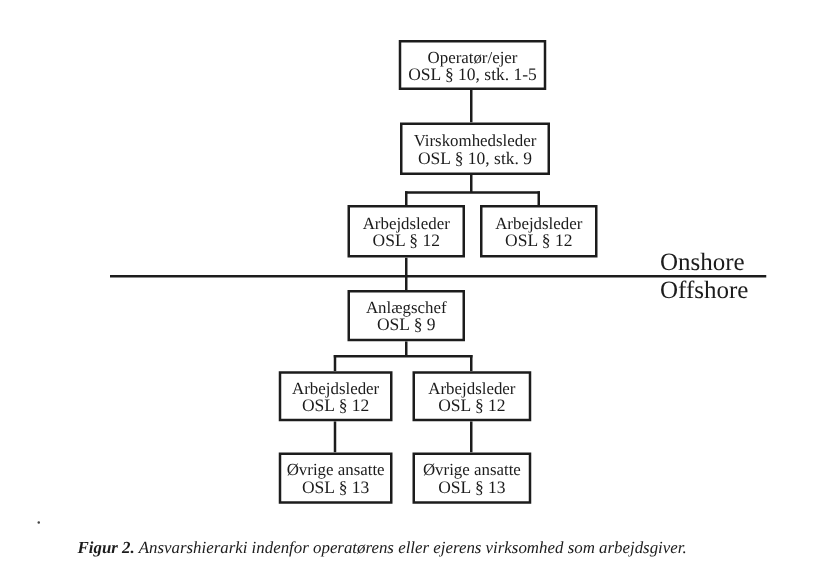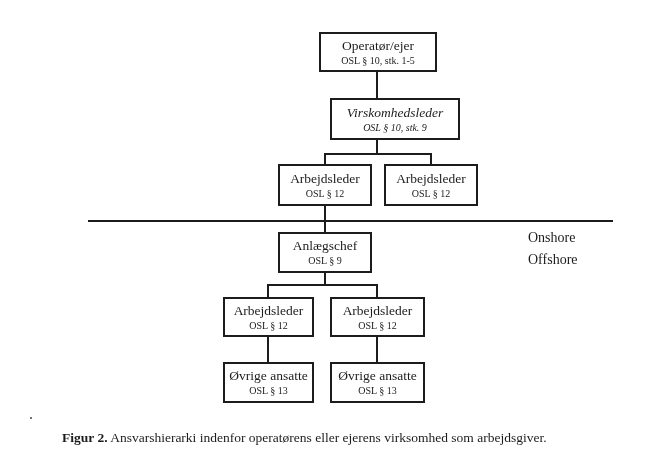--- a/index.html
+++ b/index.html
@@ -18,25 +18,25 @@
     border: 2px solid #1c1c1c;
     background: #ffffff;
     display: flex;
     flex-direction: column;
     align-items: center;
     justify-content: center;
     text-align: center;
     z-index: 2;
   }
   .node .title { font-size: 13.5px; line-height: 16px; white-space: nowrap; }
-  .node .subtitle { font-size: 10px; line-height: 13px; white-space: nowrap; }
+  .node .subtitle { font-size: 14px; line-height: 13px; white-space: nowrap; }
   .line { position: absolute; background: #1c1c1c; z-index: 1; }
   
   #n-operator        { left: 319px; top: 32px;  width: 118px; height: 40px; }
-  #n-virksomhed      { left: 330px; top: 98px;  width: 130px; height: 42px; font-style: italic; }
+  #n-virksomhed      { left: 320px; top: 98px;  width: 120px; height: 42px; }
   #n-arb-on-left     { left: 278px; top: 164px; width: 94px;  height: 42px; }
   #n-arb-on-right    { left: 384px; top: 164px; width: 94px;  height: 42px; }
   #n-anlaegschef     { left: 278px; top: 232px; width: 94px;  height: 41px; }
   #n-arb-off-left    { left: 223px; top: 297px; width: 91px;  height: 40px; }
   #n-arb-off-right   { left: 330px; top: 297px; width: 95px;  height: 40px; }
   #n-oevrige-left    { left: 223px; top: 362px; width: 91px;  height: 41px; }
   #n-oevrige-right   { left: 330px; top: 362px; width: 95px;  height: 41px; }
   
   #c-v1    { left: 376px; top: 72px;  width: 2px;   height: 26px; }
   #c-v2    { left: 376px; top: 140px; width: 2px;   height: 14px; }
@@ -48,35 +48,35 @@
   #c-hbar2 { left: 267px; top: 284px; width: 111px; height: 2px;  }
   #c-v6a   { left: 267px; top: 284px; width: 2px;   height: 13px; }
   #c-v6b   { left: 376px; top: 284px; width: 2px;   height: 13px; }
   #c-v7a   { left: 267px; top: 337px; width: 2px;   height: 25px; }
   #c-v7b   { left: 376px; top: 337px; width: 2px;   height: 25px; }
   
   #divider-line { left: 88px; top: 220px; width: 525px; height: 2px; }
   .divider-label {
     position: absolute;
     left: 528px;
-    font-size: 14px;
+    font-size: 20px;
     line-height: 16px;
     white-space: nowrap;
-    margin-top: 28px;
   }
   #lbl-onshore  { top: 202px; }
   #lbl-offshore { top: 224px; text-align: right; }
   
   #caption {
     position: absolute;
     left: 62px;
     top: 429px;
     width: 590px;
     font-size: 13.5px;
     line-height: 17px;
+    font-style: italic;
     white-space: nowrap;
   }
   #caption .cap-label { font-weight: bold; }
   #stray-dot {
     position: absolute;
     left: 30px;
     top: 417px;
     width: 2px;
     height: 2px;
     background: #444;

